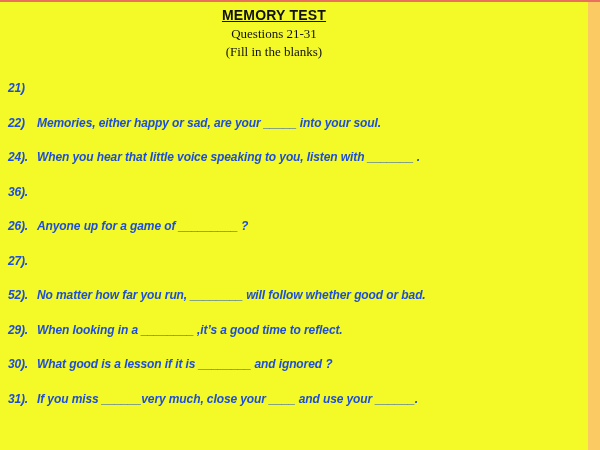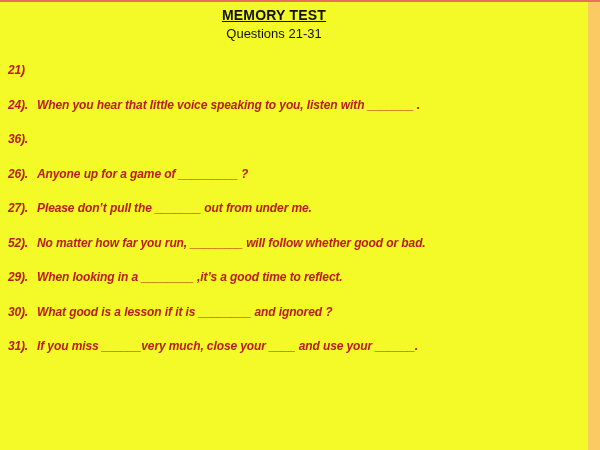--- a/index.html
+++ b/index.html
@@ -37,75 +37,80 @@
     font-size: 14px;
     font-weight: bold;
     text-decoration: underline;
     line-height: 19px;
     letter-spacing: 0.2px;
   }
   .header .subtitle,
   .header .instruction {
     font-size: 13px;
     line-height: 18px;
+    font-family: Liberation Serif, serif;
   }
   .questions {
     margin-top: 21px;
     list-style: none;
     padding: 0;
   }
   .q-row {
     display: flex;
     align-items: baseline;
     margin-bottom: 21.5px;
     font-size: 12px;
     line-height: 13px;
     font-weight: bold;
     font-style: italic;
-    color: #b91c1c;
+    color: #1d4ed8;
     white-space: nowrap;
   }
   .q-num {
     flex: 0 0 29px;
     letter-spacing: -0.2px;
   }
   .q-text {
     letter-spacing: -0.1px;
   }
 </style>
 </head>
 <body>
 
 <div class="top-line"></div>
 <div class="right-strip"></div>
 
 <div class="slide">
   <div class="header">
     <div class="title">MEMORY TEST</div>
     <div class="subtitle">Questions 21-31</div>
+    <div class="instruction">(Fill in the blanks)</div>
   </div>
 
   <ul class="questions">
     <li class="q-row">
       <span class="q-num">21)</span>
+    </li>
+    <li class="q-row">
+      <span class="q-num">22)</span>
+      <span class="q-text">Memories, either happy or sad, are your _____ into your soul.</span>
     </li>
     <li class="q-row">
       <span class="q-num">24).</span>
       <span class="q-text">When you hear that little voice speaking to you, listen with _______ .</span>
     </li>
     <li class="q-row">
       <span class="q-num">36).</span>
     </li>
     <li class="q-row">
       <span class="q-num">26).</span>
       <span class="q-text">Anyone up for a game of _________ ?</span>
     </li>
     <li class="q-row">
       <span class="q-num">27).</span>
-      <span class="q-text">Please don’t pull the _______ out from under me.</span>
     </li>
     <li class="q-row">
       <span class="q-num">52).</span>
       <span class="q-text">No matter how far you run, ________ will follow whether good or bad.</span>
     </li>
     <li class="q-row">
       <span class="q-num">29).</span>
       <span class="q-text">When looking in a ________ ,it’s a good time to reflect.</span>
     </li>
     <li class="q-row">

